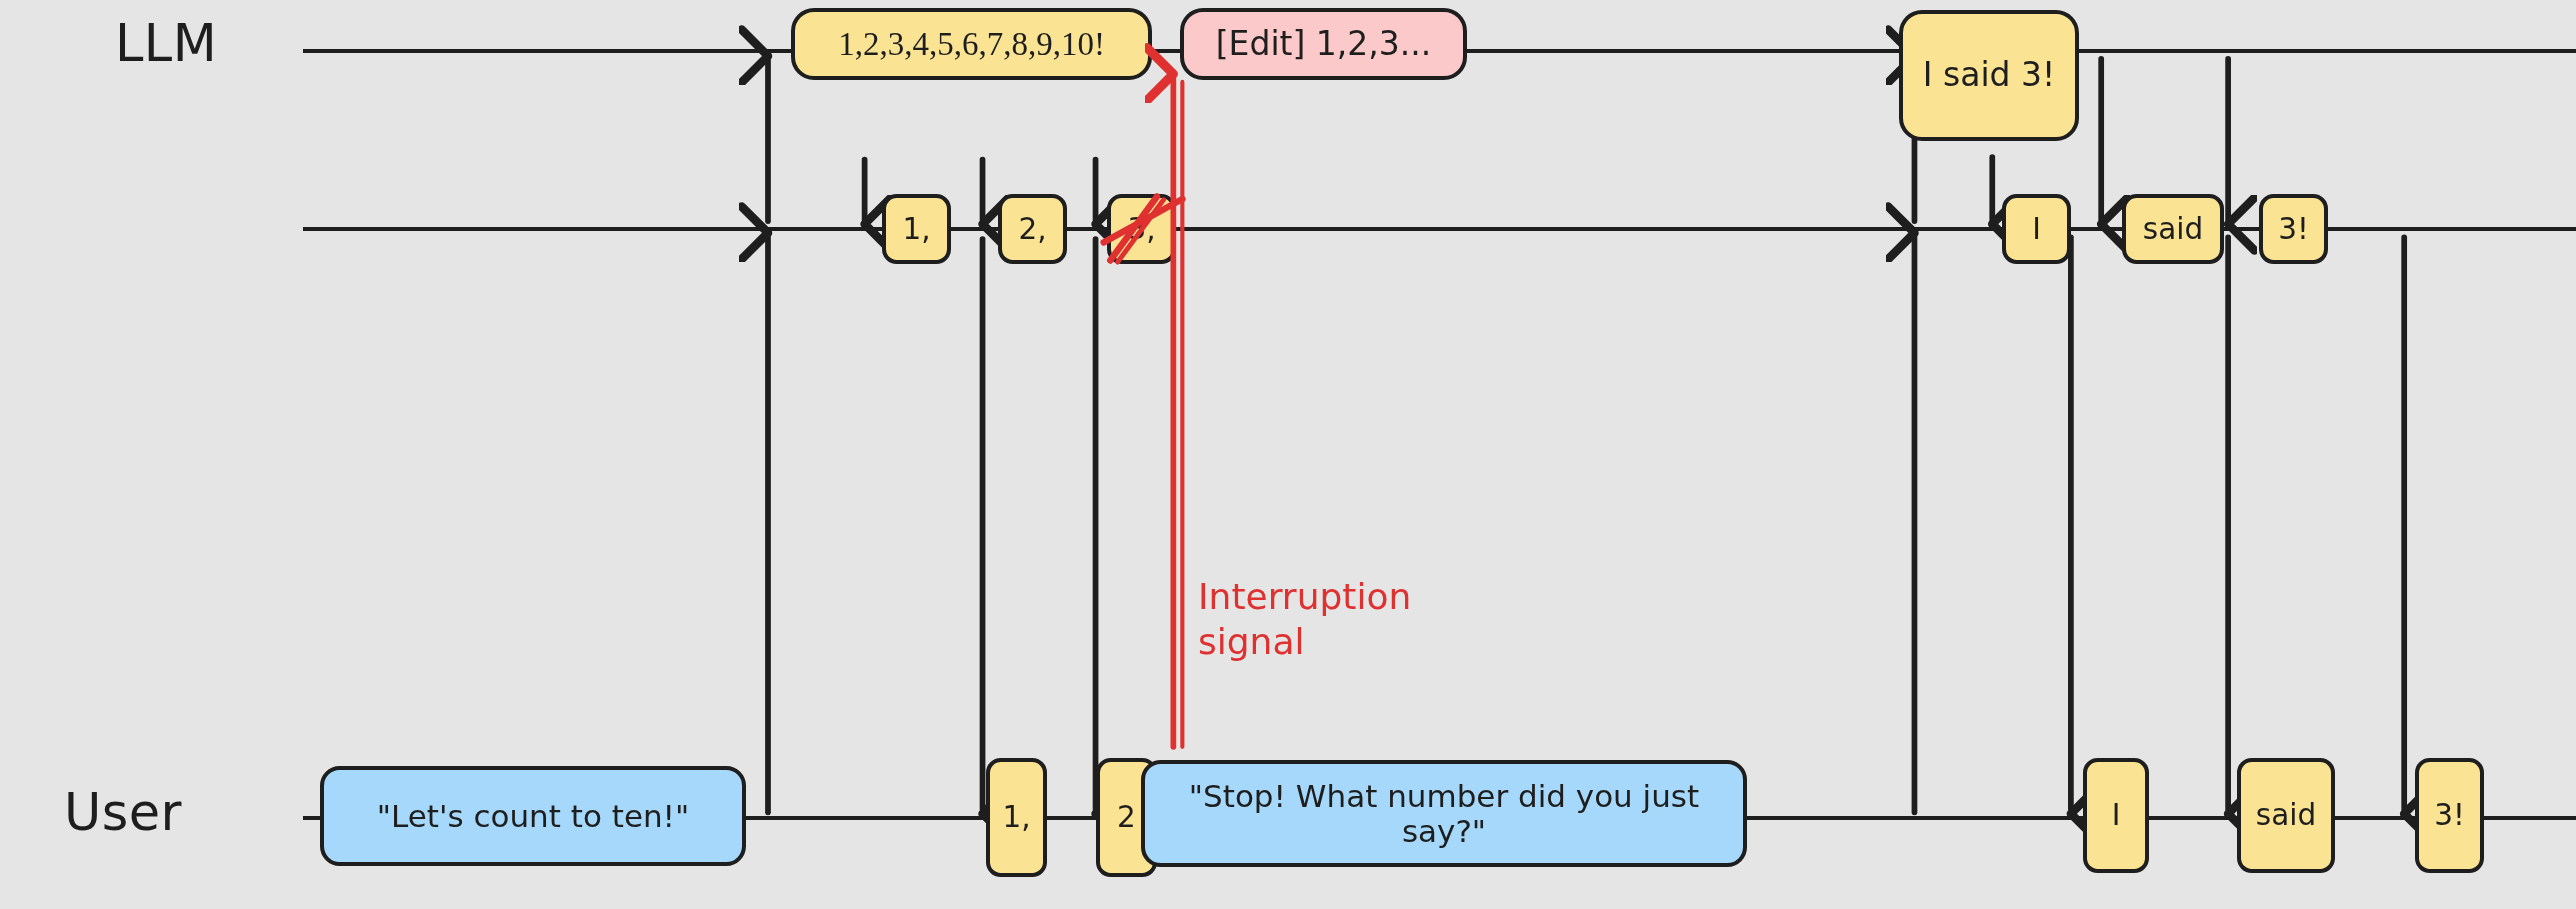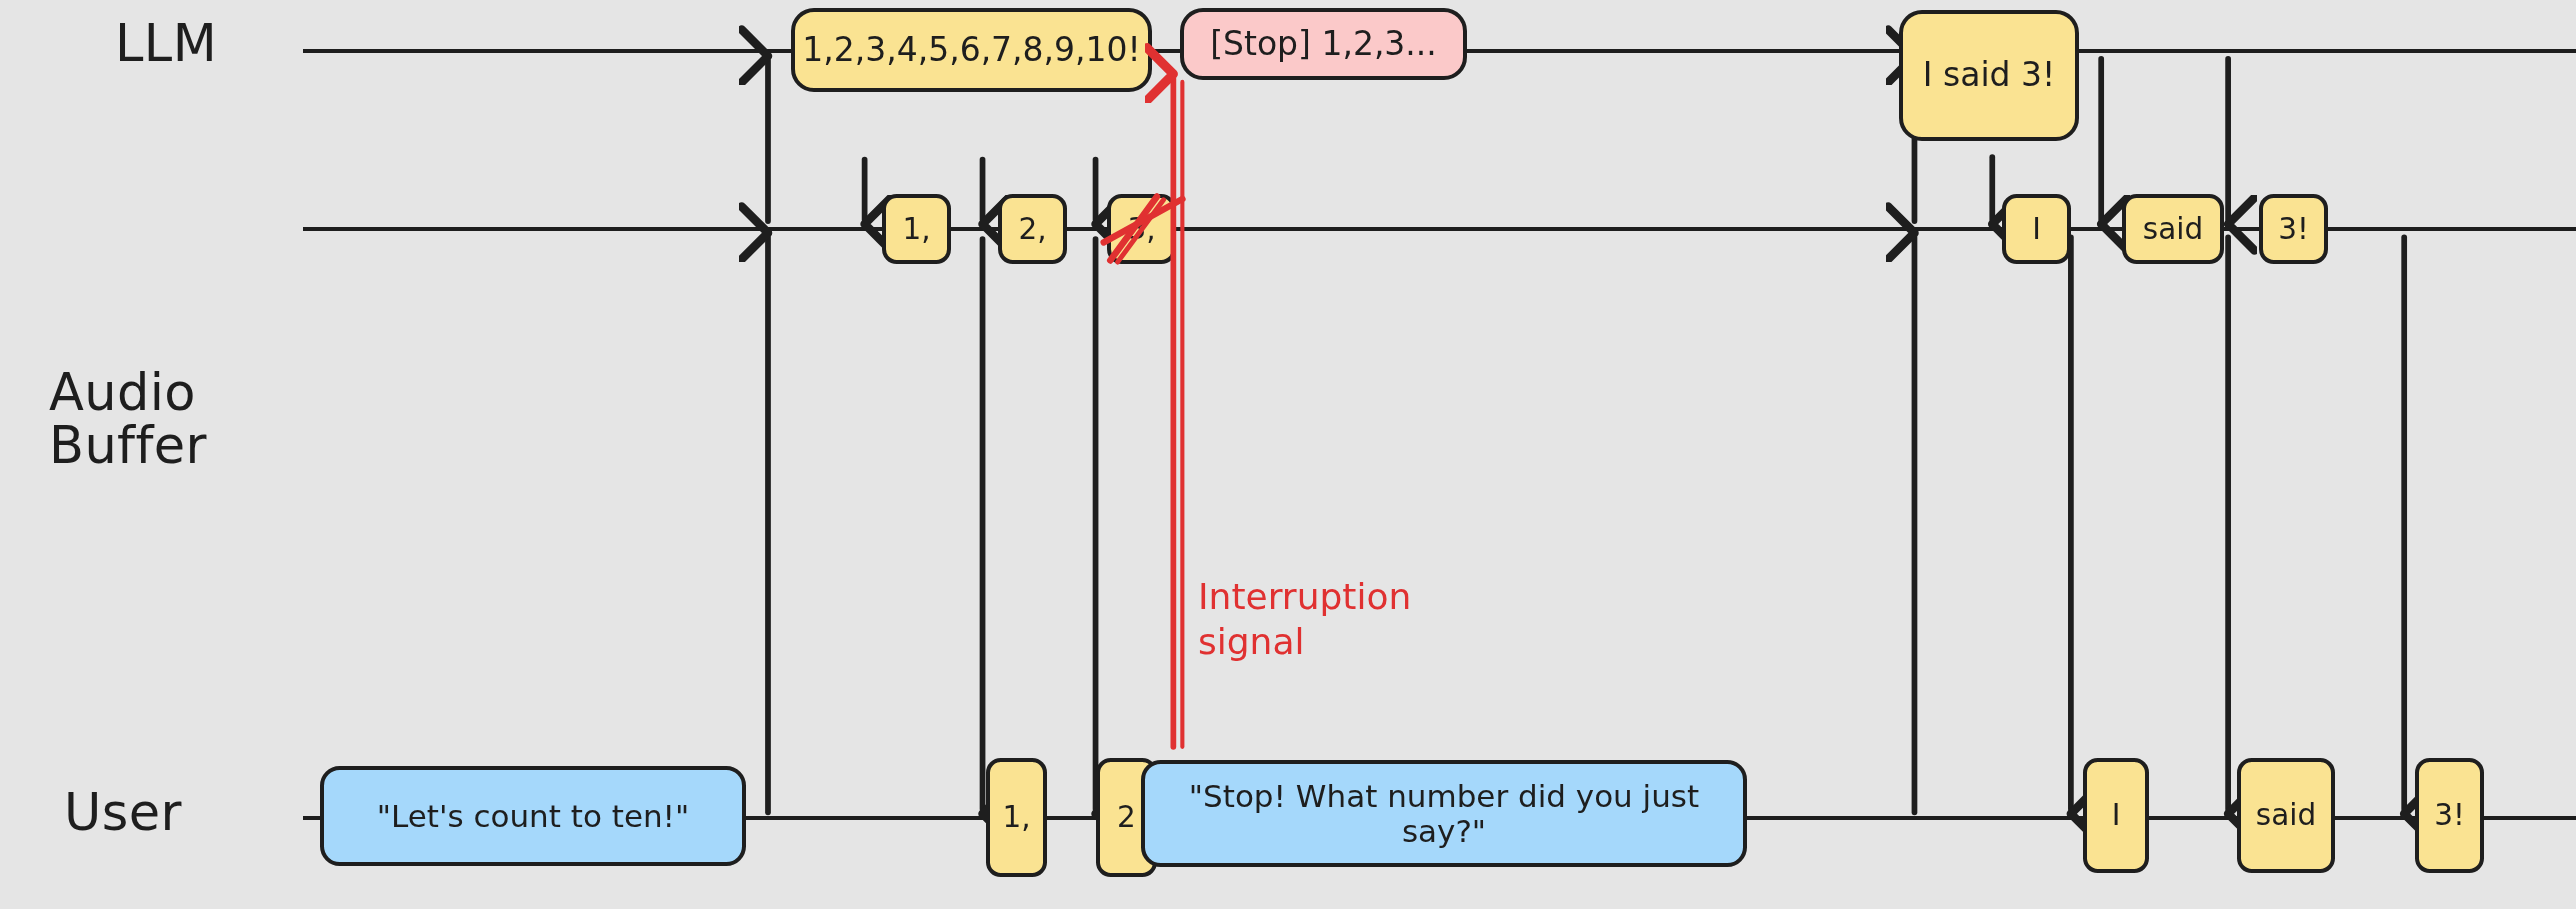--- a/index.html
+++ b/index.html
@@ -66,22 +66,20 @@
 
 <div id="stage">
 
   <div class="lifeline" style="left:303px;  top:49px;  width:2273px;"></div>
   <div class="lifeline" style="left:303px;  top:227px; width:2273px;"></div>
 
   <div class="lifeline" style="left:303px; top:816px; width:2273px;"></div>
 
   <div class="lane-label" style="left:115px; top:18px;">LLM</div>
 
-  <div class="lane-label" style="left:49px; top:367px;">Audio
-Buffer</div>
 
   <div class="lane-label" style="left:64px; top:787px;">User</div>
 
   <svg id="wires" viewBox="0 0 3144 1110">
     <defs>
       <marker id="ah" markerWidth="14" markerHeight="14" refX="4.2" refY="5" orient="auto">
         <path d="M0.4,0.4 L5,5 L9.6,0.4" fill="none" stroke="#1e1e1e" stroke-width="1.5" stroke-linecap="round" stroke-linejoin="round"></path>
       </marker>
       <marker id="ahr" markerWidth="14" markerHeight="14" refX="4.2" refY="5" orient="auto">
         <path d="M0.4,0.4 L5,5 L9.6,0.4" fill="none" stroke="#e03131" stroke-width="1.6" stroke-linecap="round" stroke-linejoin="round"></path>
@@ -110,23 +108,23 @@
       <path d="M2432,192 L2432,268" marker-end="url(#ah)"></path>
       <path d="M2565,72  L2565,268" marker-end="url(#ah)"></path>
       <path d="M2720,72  L2720,268" marker-end="url(#ah)"></path>
 
       <path d="M2528,290 L2528,988" marker-end="url(#ah)"></path>
       <path d="M2720,290 L2720,988" marker-end="url(#ah)"></path>
       <path d="M2935,290 L2935,988" marker-end="url(#ah)"></path>
     </g>
   </svg>
 
-  <div class="node yellow big" style="left:791px; top:8.2px; width:361px; height:84px;">1,2,3,4,5,6,7,8,9,10!</div>
+  <div class="node yellow big" style="left:791px; top:8.2px; width:361px; height:72px;font-family:Liberation Serif, serif;">1,2,3,4,5,6,7,8,9,10!</div>
 
-  <div class="node pink big" style="left:1180px; top:8.2px; width:287px; height:72px;">[Stop] 1,2,3...</div>
+  <div class="node pink big" style="left:1180px; top:8.2px; width:287px; height:72px;">[Edit] 1,2,3...</div>
 
   <div class="node yellow big" style="left:1899px; top:9.8px; width:180px; height:131px;text-align:right;">I said 3!</div>
 
   <div class="node yellow small" style="left:882px; top:194px; width:69px; height:70px;">1,</div>
 
   <div class="node yellow small" style="left:998px; top:194px; width:69px; height:70px;">2,</div>
 
   <div class="node yellow small" style="left:1107px; top:194px; width:69px; height:70px;">3,</div>
 
   <div class="node yellow small" style="left:2002px; top:194px; width:69px; height:70px;">I</div>

